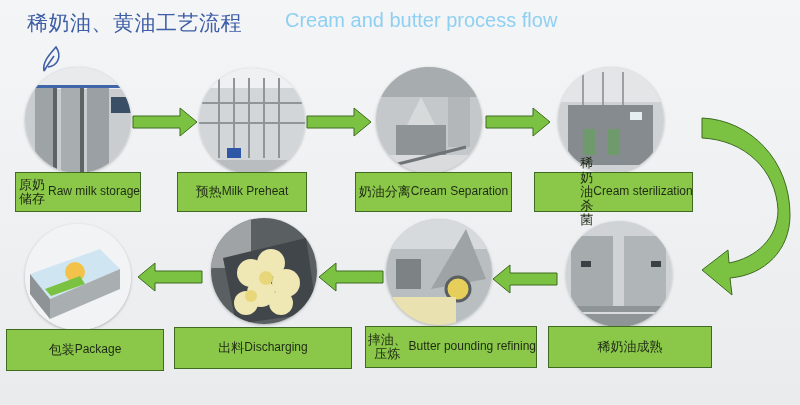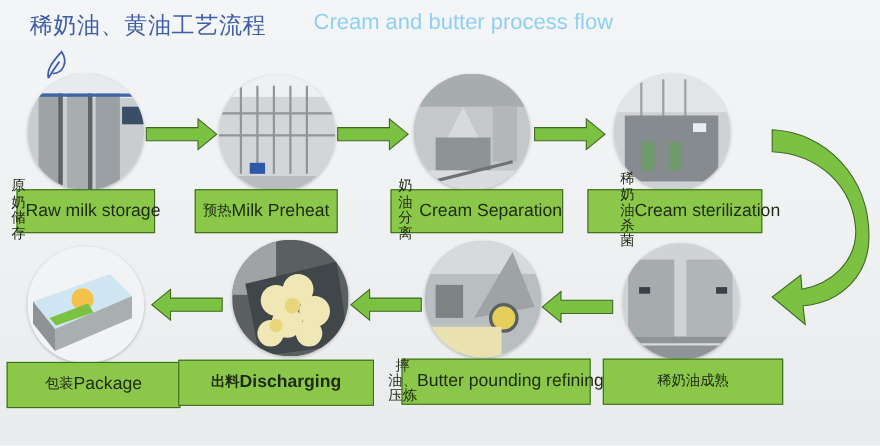--- a/index.html
+++ b/index.html
@@ -25,21 +25,21 @@
   }
   .photo svg { width: 100%; height: 100%; display: block; }
 
   .label {
     position: absolute; height: 40px; background: #8bc84a;
     border: 1.5px solid #3e6a22; box-sizing: border-box;
     display: flex; flex-direction: row; align-items: center; justify-content: center;
     color: #1e2a14; line-height: 1.1; text-align: center;
   }
   .label .cn { font-family: "DejaVu Sans", sans-serif; font-size: 13px; }
-  .label .en { font-size: 16px; white-space: nowrap; }
+  .label .en { font-size: 12px; white-space: nowrap; }
 
   .arrow { position: absolute; }
   .curve { position: absolute; left: 690px; top: 110px; width: 110px; height: 190px; }
 </style>
 </head>
 <body>
 
 <div class="title-cn">稀奶油、黄油工艺流程</div>
 <div class="title-en">Cream and butter process flow</div>
 <svg class="leaf" viewBox="0 0 24 30">
@@ -192,21 +192,21 @@
   <polygon points="65,9 18,9 18,1 1,15 18,29 18,21 65,21" fill="#7cc242" stroke="#3e6a22" stroke-width="1"></polygon>
 </svg>
 <svg class="arrow" style="left:492px;top:264px;width:66px;height:30px;" viewBox="0 0 66 30">
   <polygon points="65,9 18,9 18,1 1,15 18,29 18,21 65,21" fill="#7cc242" stroke="#3e6a22" stroke-width="1"></polygon>
 </svg>
 
 <div class="label" style="left:6px;top:329px;width:158px;height:42px;">
   <span class="cn">包装</span>
   <span class="en">Package</span>
 </div>
-<div class="label" style="left:162px;top:327px;width:178px;height:42px;font-weight:bold;">
+<div class="label" style="left:174px;top:327px;width:178px;height:42px;">
   <span class="cn">出料</span>
   <span class="en">Discharging</span>
 </div>
 <div class="label" style="left:365px;top:326px;width:172px;height:42px;">
   <span class="cn">摔油、压炼</span>
   <span class="en">Butter pounding refining</span>
 </div>
 <div class="label" style="left:548px;top:326px;width:164px;height:42px;">
   <span class="cn">稀奶油成熟</span>
 </div>

